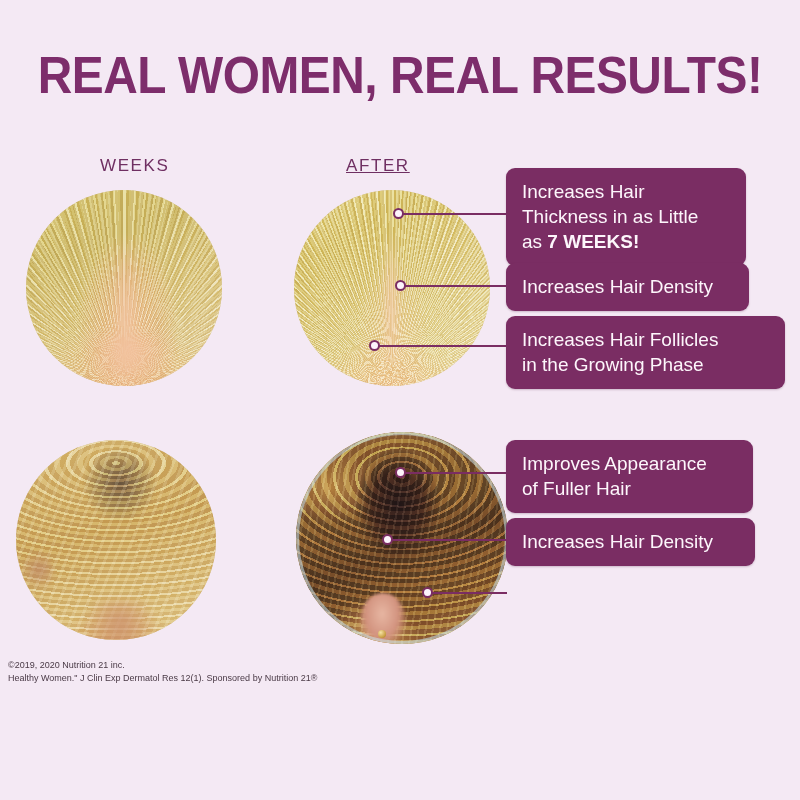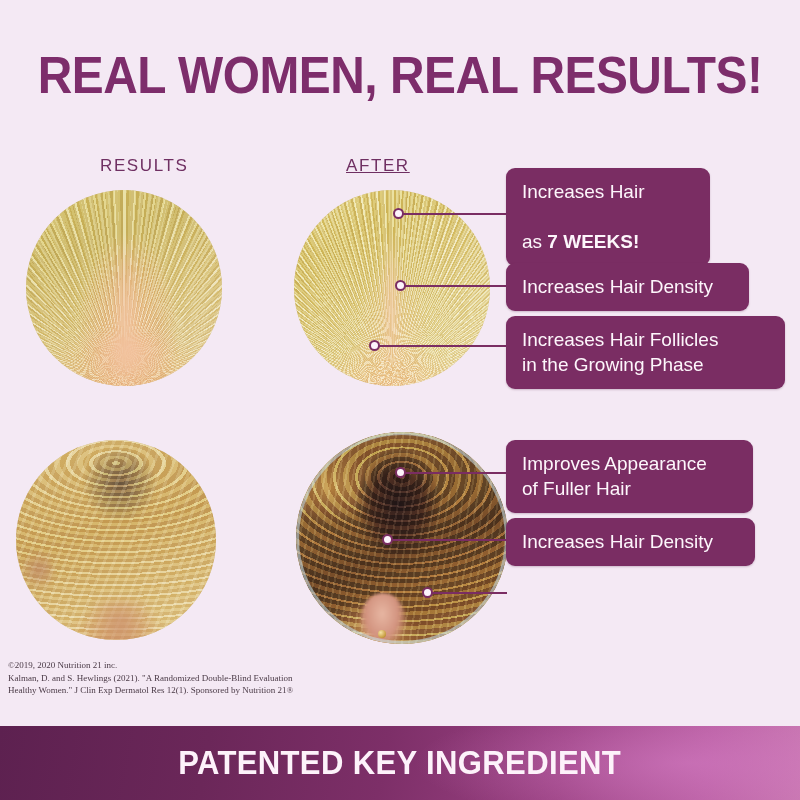--- a/index.html
+++ b/index.html
@@ -238,21 +238,21 @@
     border-radius: 9px;
     color: #fdf6fb;
     font-size: 19px;
     line-height: 25px;
     padding: 11px 16px 12px 16px;
     box-sizing: border-box;
     box-shadow: 0 1px 2px rgba(90,40,78,0.25);
   }
   .callout b { font-weight: bold; }
 
-  #callout-1 { left: 506px; top: 168px; width: 204px; }
+  #callout-1 { left: 506px; top: 168px; width: 240px; }
   #callout-2 { left: 506px; top: 263px; width: 243px; }
   #callout-3 { left: 506px; top: 316px; width: 279px; }
   #callout-4 { left: 506px; top: 440px; width: 247px; }
   #callout-5 { left: 506px; top: 518px; width: 249px; }
   #callout-6 { left: 506px; top: 571px; width: 257px; }
 
   
   .connector {
     position: absolute;
     height: 0;
@@ -269,21 +269,20 @@
 
   
   .fineprint {
     position: absolute;
     left: 8px;
     top: 659px;
     width: 400px;
     color: #4a3a46;
     font-size: 9px;
     line-height: 12.6px;
-    font-family: Liberation Serif, serif;
   }
   .fineprint .ln { display: block; white-space: nowrap; }
 
   
   #banner {
     position: absolute;
     left: 0; top: 726px;
     width: 800px; height: 74px;
     background:
       radial-gradient(ellipse 55% 140% at 86% 50%, rgba(214,126,198,0.55) 0%, rgba(196,104,180,0) 62%),
@@ -302,21 +301,21 @@
     white-space: nowrap;
   }
 </style>
 </head>
 <body>
 
 <div id="poster">
 
   <div class="headline">REAL WOMEN, REAL RESULTS!</div>
 
-  <div class="ba-label" id="label-before">RESULTS</div>
+  <div class="ba-label" id="label-before">WEEKS</div>
   <div class="ba-label" id="label-after">AFTER</div>
 
   <div class="photo" id="photo-before">
     <div class="base inner"></div>
     <div class="strands inner"></div>
     <div class="strands2 inner"></div>
     <div class="part"></div>
     <div class="scalp"></div>
   </div>
 
@@ -357,21 +356,21 @@
   <div class="dot" style="left:395px; top:467px;"></div>
 
   <div class="connector" style="left:388px; top:539px; width:119px;"></div>
   <div class="dot" style="left:382px; top:534px;"></div>
 
   <div class="connector" style="left:428px; top:592px; width:79px;"></div>
   <div class="dot" style="left:422px; top:587px;"></div>
 
   <div class="callout" id="callout-1">
     <span>Increases Hair</span><br>
-    <br>
+    <span>Thickness in as Little</span><br>
     <span>as </span><b>7 WEEKS!</b>
   </div>
 
   <div class="callout" id="callout-2">
     <span>Increases Hair Density</span>
   </div>
 
   <div class="callout" id="callout-3">
     <span>Increases Hair Follicles</span><br>
     <span>in the Growing Phase</span>
@@ -382,21 +381,17 @@
     <span>of Fuller Hair</span>
   </div>
 
   <div class="callout" id="callout-5">
     <span>Increases Hair Density</span>
   </div>
 
 
   <div class="fineprint">
     <span class="ln">©2019, 2020 Nutrition 21 inc.</span>
-    <span class="ln">Kalman, D. and S. Hewlings (2021). "A Randomized Double-Blind Evaluation</span>
     <span class="ln">Healthy Women." J Clin Exp Dermatol Res 12(1). Sponsored by Nutrition 21®</span>
   </div>
 
-  <div id="banner">
-    <div id="banner-text">PATENTED KEY INGREDIENT</div>
-  </div>
 
 </div>
 
 </body></html>

